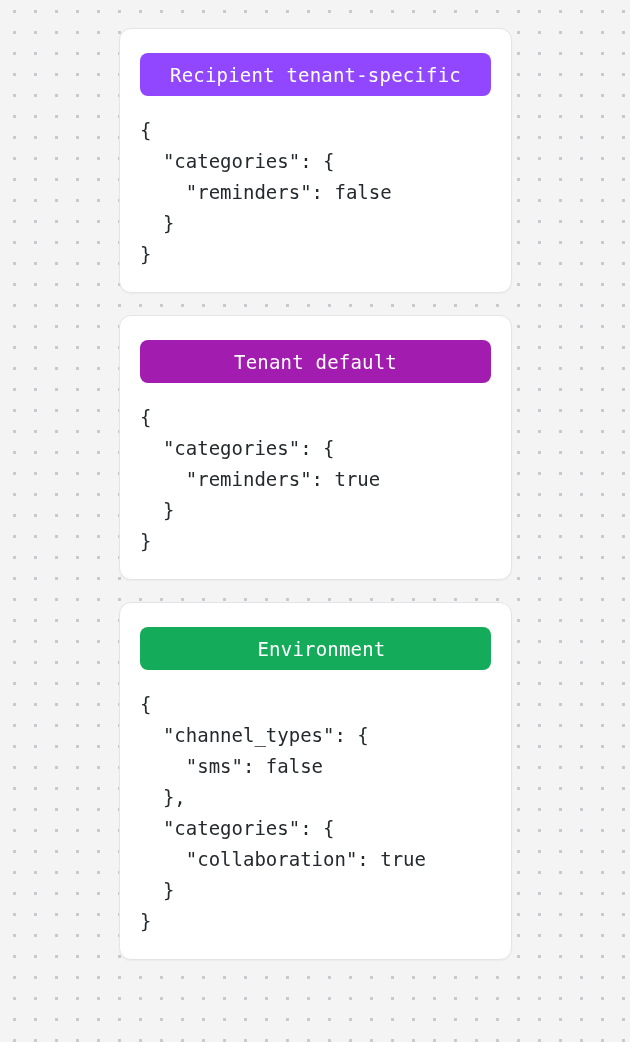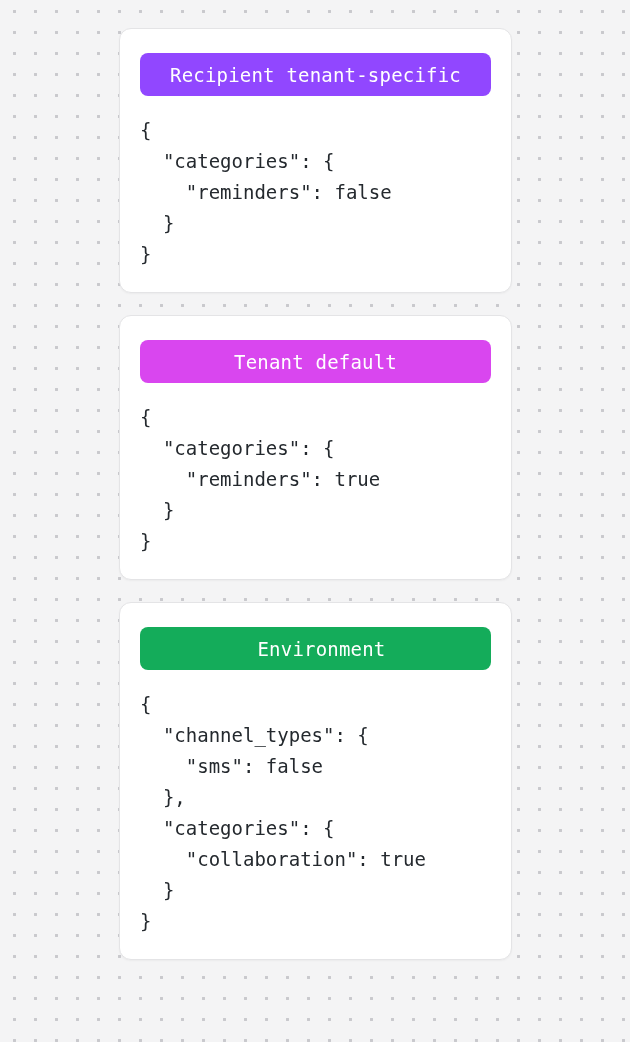--- a/index.html
+++ b/index.html
@@ -76,21 +76,21 @@
   <div class="card">
     <div class="card-badge" style="background-color: rgb(145, 71, 255);">Recipient tenant-specific</div>
     <pre class="card-code">{
   "categories": {
     "reminders": false
   }
 }</pre>
   </div>
 
   <div class="card">
-    <div class="card-badge" style="background-color: #d946ef;">Tenant default</div>
+    <div class="card-badge" style="background-color: #a21caf;">Tenant default</div>
     <pre class="card-code">{
   "categories": {
     "reminders": true
   }
 }</pre>
   </div>
 
   <div class="card">
     <div class="card-badge" style="background-color: rgb(20, 172, 90); padding-left: 12px;">Environment</div>
     <pre class="card-code">{

